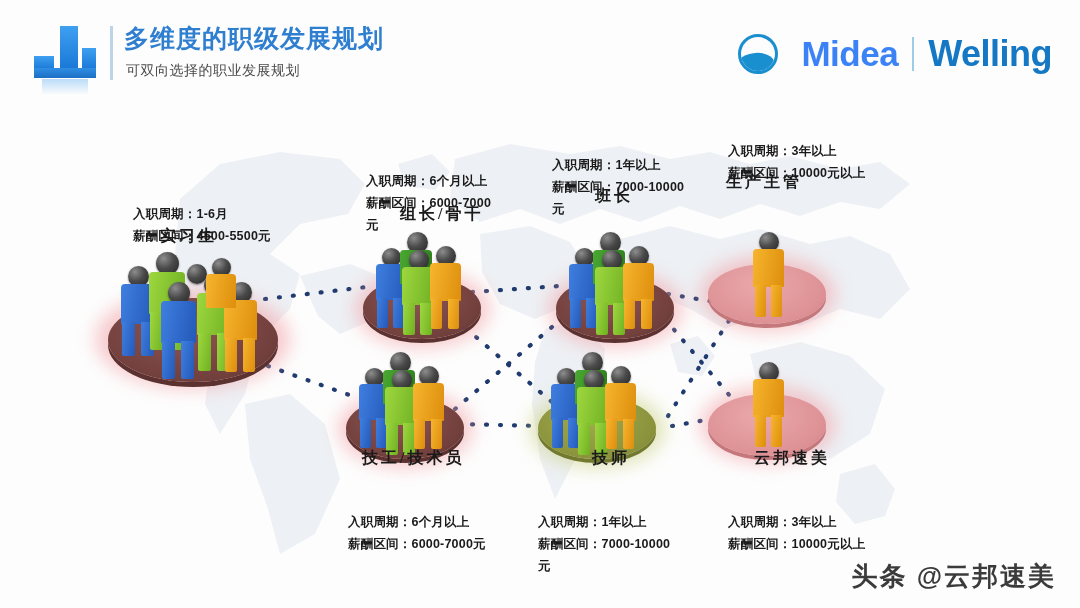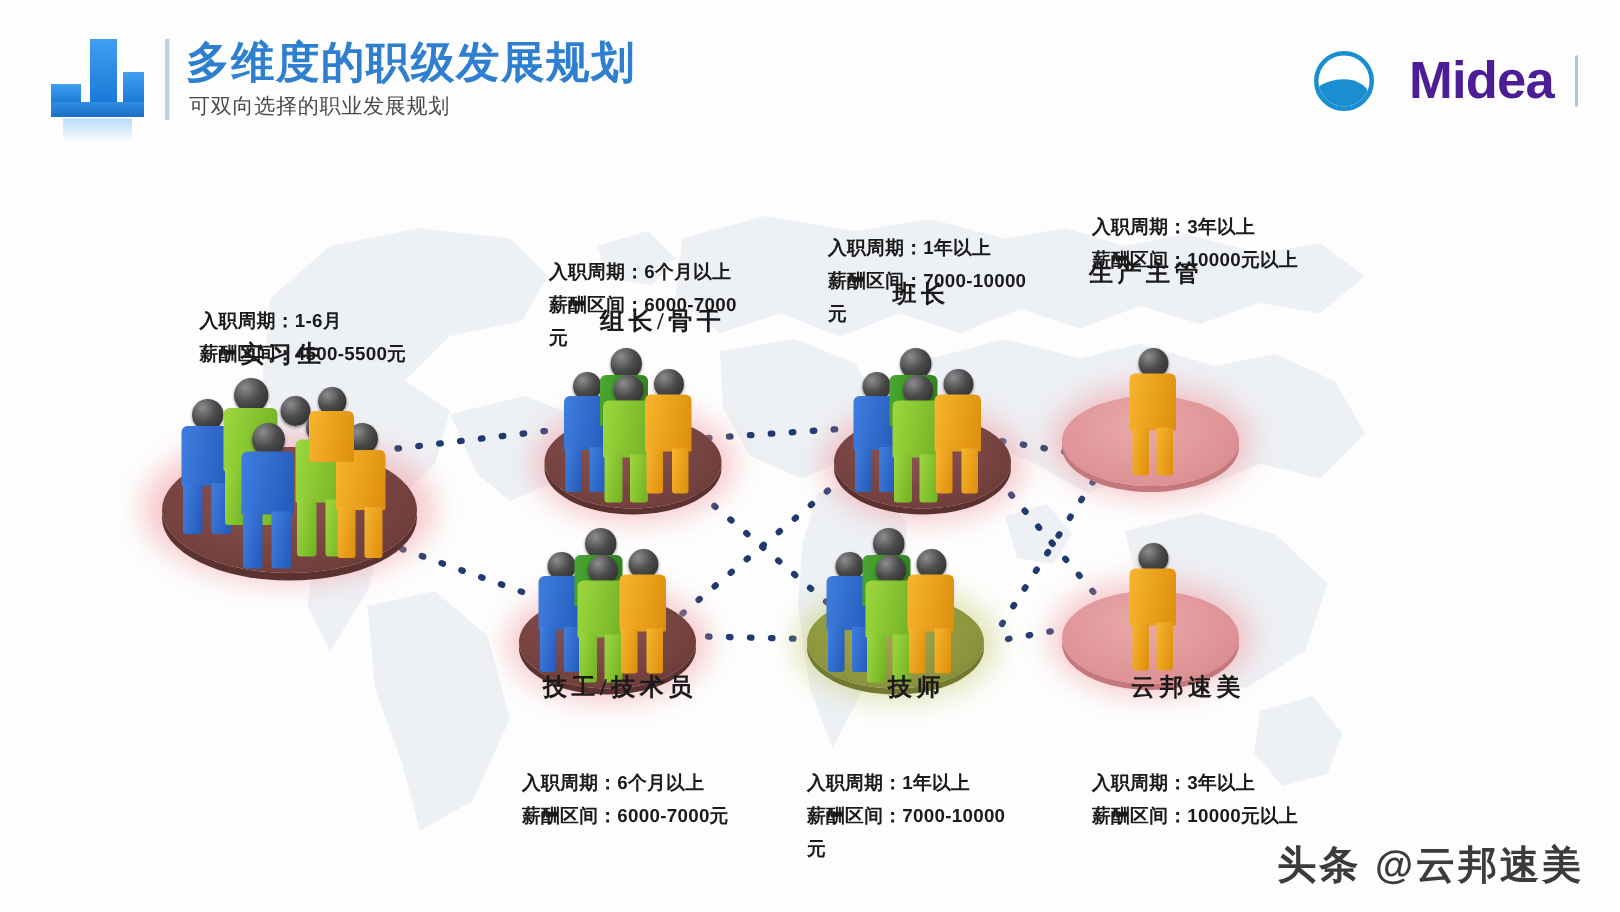--- a/index.html
+++ b/index.html
@@ -15,26 +15,26 @@
   .header{position:absolute;left:0;top:0;width:1080px;height:104px;}
   .logo-mark{position:absolute;left:32px;top:26px;width:70px;height:58px;}
   .logo-mark .bar{position:absolute;background:linear-gradient(180deg,#3f9ff0,#1877d6);}
   .logo-mark .b1{left:28px;top:0;width:18px;height:44px;}
   .logo-mark .b2{left:2px;top:30px;width:20px;height:14px;}
   .logo-mark .b3{left:50px;top:22px;width:14px;height:22px;}
   .logo-mark .base{left:2px;top:42px;width:62px;height:10px;background:linear-gradient(180deg,#2f8ee4,#1b6fc4);}
   .logo-mark .refl{position:absolute;left:10px;top:53px;width:46px;height:16px;
       background:linear-gradient(180deg,rgba(63,159,240,.35),rgba(63,159,240,0));}
   .title-divider{position:absolute;left:110px;top:26px;width:3px;height:54px;background:#bcd3ea;}
-  .title-main{position:absolute;left:124px;top:22px;font-size:29px;color:#2f7fd1;
+  .title-main{position:absolute;left:124px;top:22px;font-size:25px;color:#2f7fd1;
       font-weight:600;letter-spacing:1px;white-space:nowrap;}
   .title-sub{position:absolute;left:126px;top:62px;font-size:14px;color:#4a4a4a;
       white-space:nowrap;letter-spacing:.5px;}
   .brand{position:absolute;right:28px;top:30px;height:48px;display:flex;align-items:center;gap:14px;}
-  .brand-midea{display:flex;align-items:center;font-size:35px;color:#4c1d95;font-weight:700;letter-spacing:-.5px;gap:28px;}
+  .brand-midea{display:flex;align-items:center;font-size:35px;color:#3b82f6;font-weight:700;letter-spacing:-.5px;gap:28px;}
   .brand-o{position:relative;width:34px;height:34px;border:3px solid #1a8fd0;border-radius:50%;
       margin-right:-5px;overflow:hidden;}
   .brand-o::after{content:"";position:absolute;left:-6px;top:16px;width:40px;height:26px;
       background:#1a8fd0;border-radius:50% 50% 0 0;transform:rotate(-8deg);}
   .brand-bar{width:2px;height:34px;background:#9ecbe6;}
   .brand-welling{font-size:36px;color:#1478c4;font-weight:800;letter-spacing:-.5px;}
 
   
   .stage{position:absolute;left:0;top:104px;width:1080px;height:504px;}
   .worldmap{position:absolute;left:150px;top:0px;width:800px;height:460px;opacity:.5;}
@@ -82,20 +82,21 @@
 
     <div class="title-main">多维度的职级发展规划</div>
     <div class="title-sub">可双向选择的职业发展规划</div>
 
     <div class="brand">
       <div class="brand-midea">
         <span class="brand-o"></span>
         <span>Midea</span>
       </div>
       <div class="brand-bar"></div>
+      <div class="brand-welling">Welling</div>
     </div>
   </div>
 
   <div class="stage">
 
     <svg class="worldmap" viewBox="0 0 800 460">
       <g fill="#dfe4ec">
         <path d="M30,95 L70,60 L130,48 L190,55 L215,80 L198,110 L150,120 L120,150 L150,170 L140,205
                  L110,235 L95,290 L70,330 L55,300 L62,250 L40,200 L25,150 Z"></path>
         <path d="M150,172 L200,160 L245,178 L232,212 L190,230 L168,212 Z"></path>

